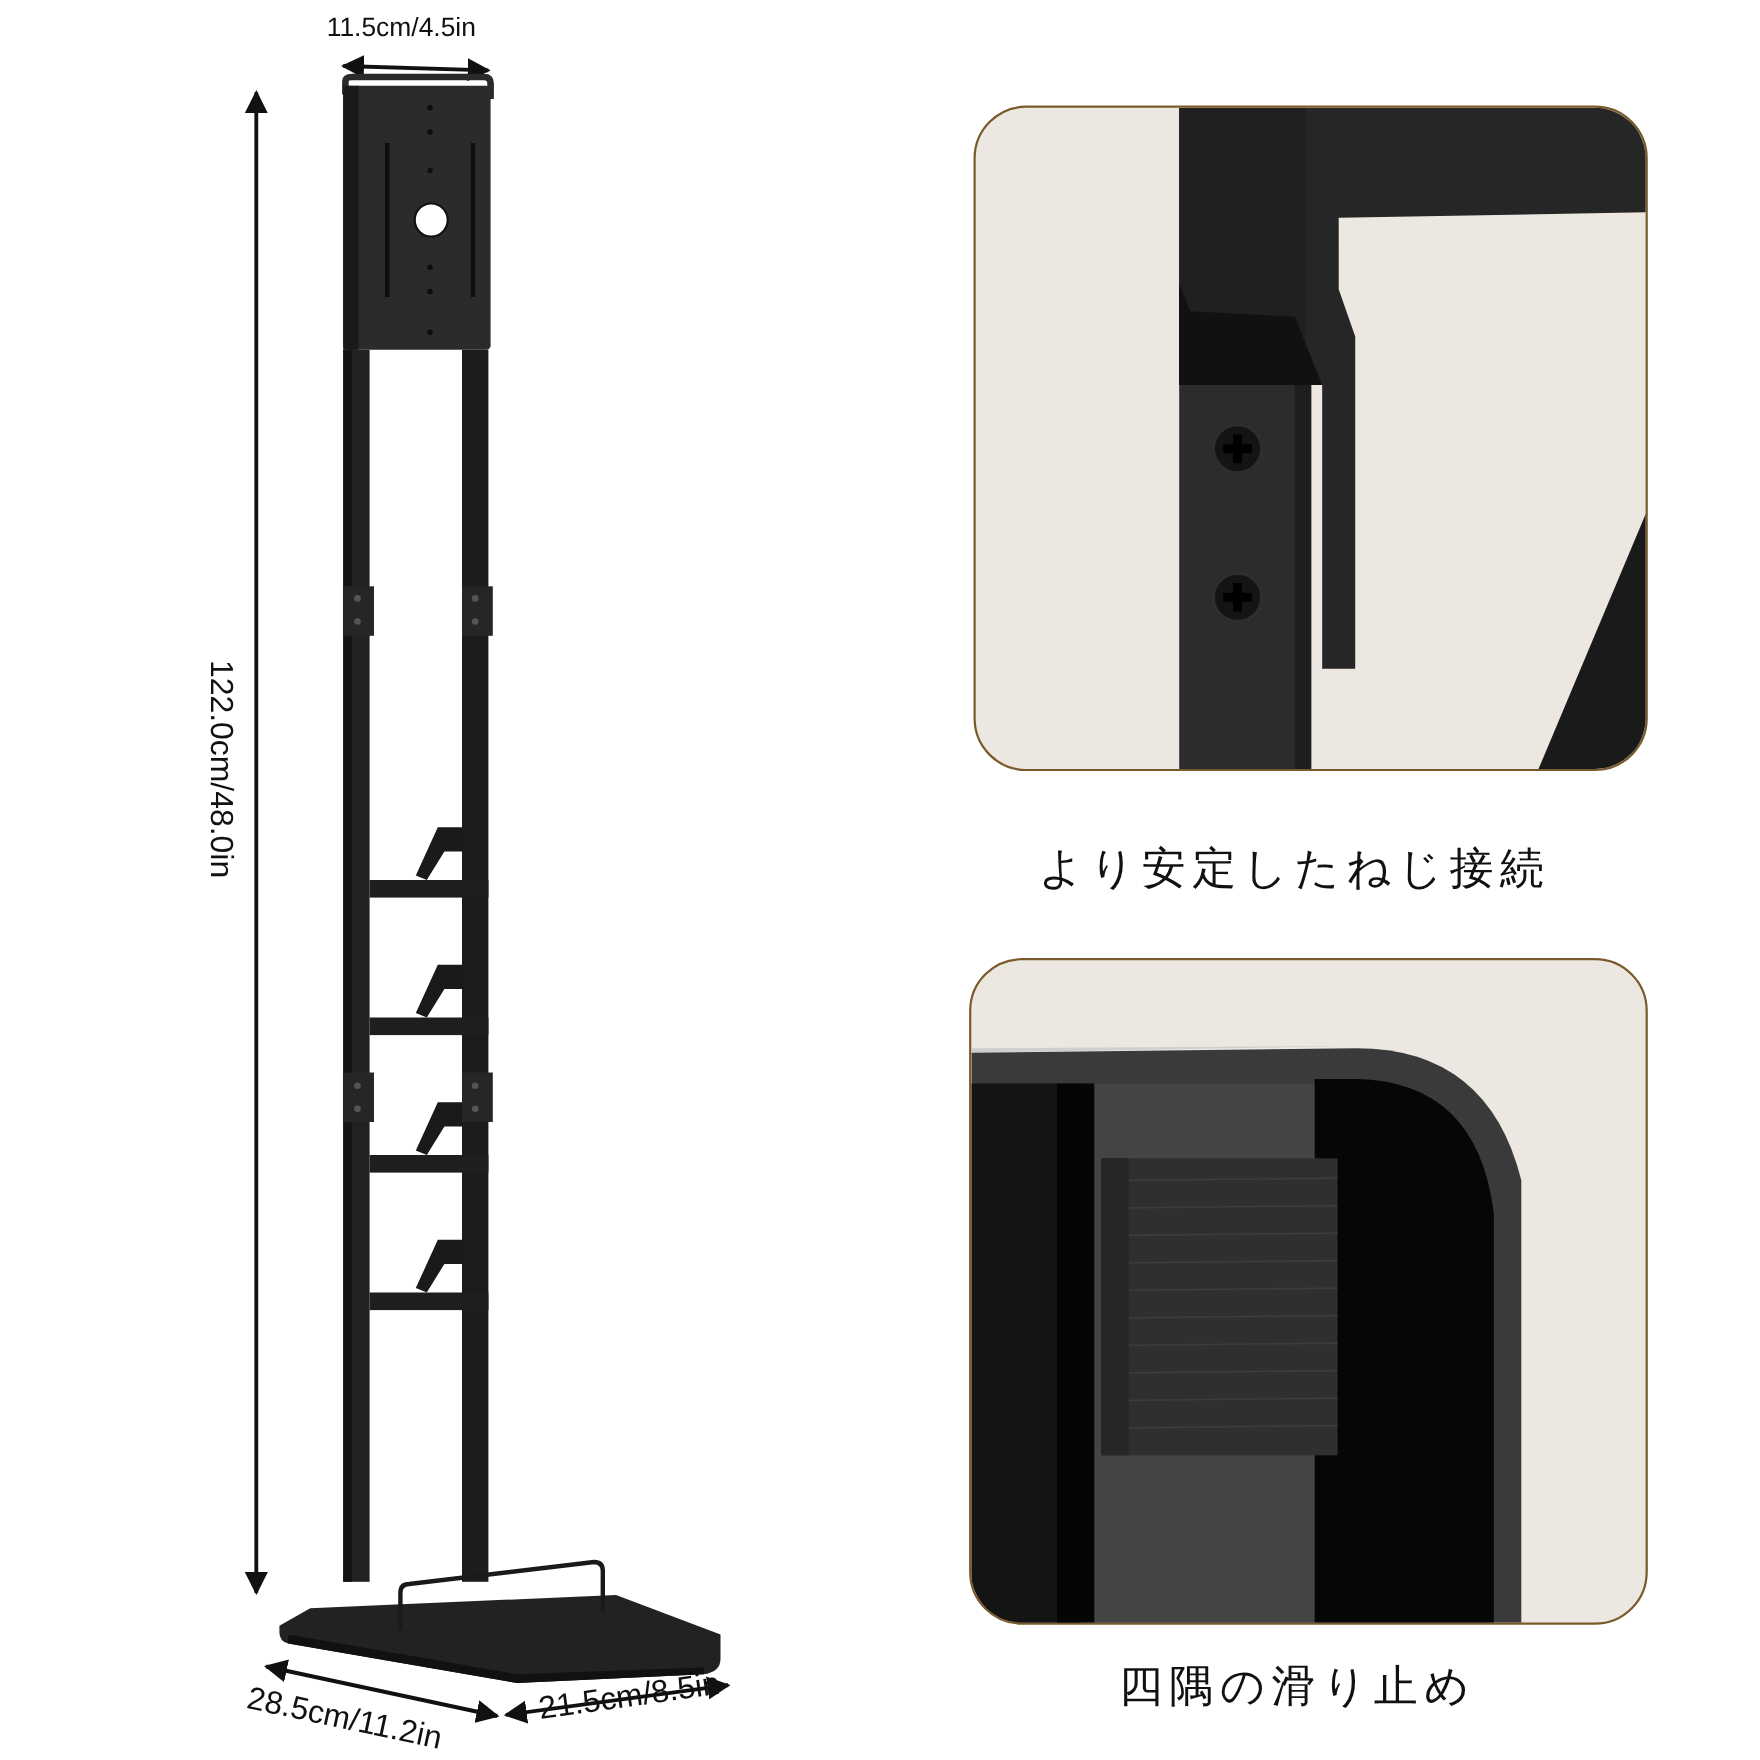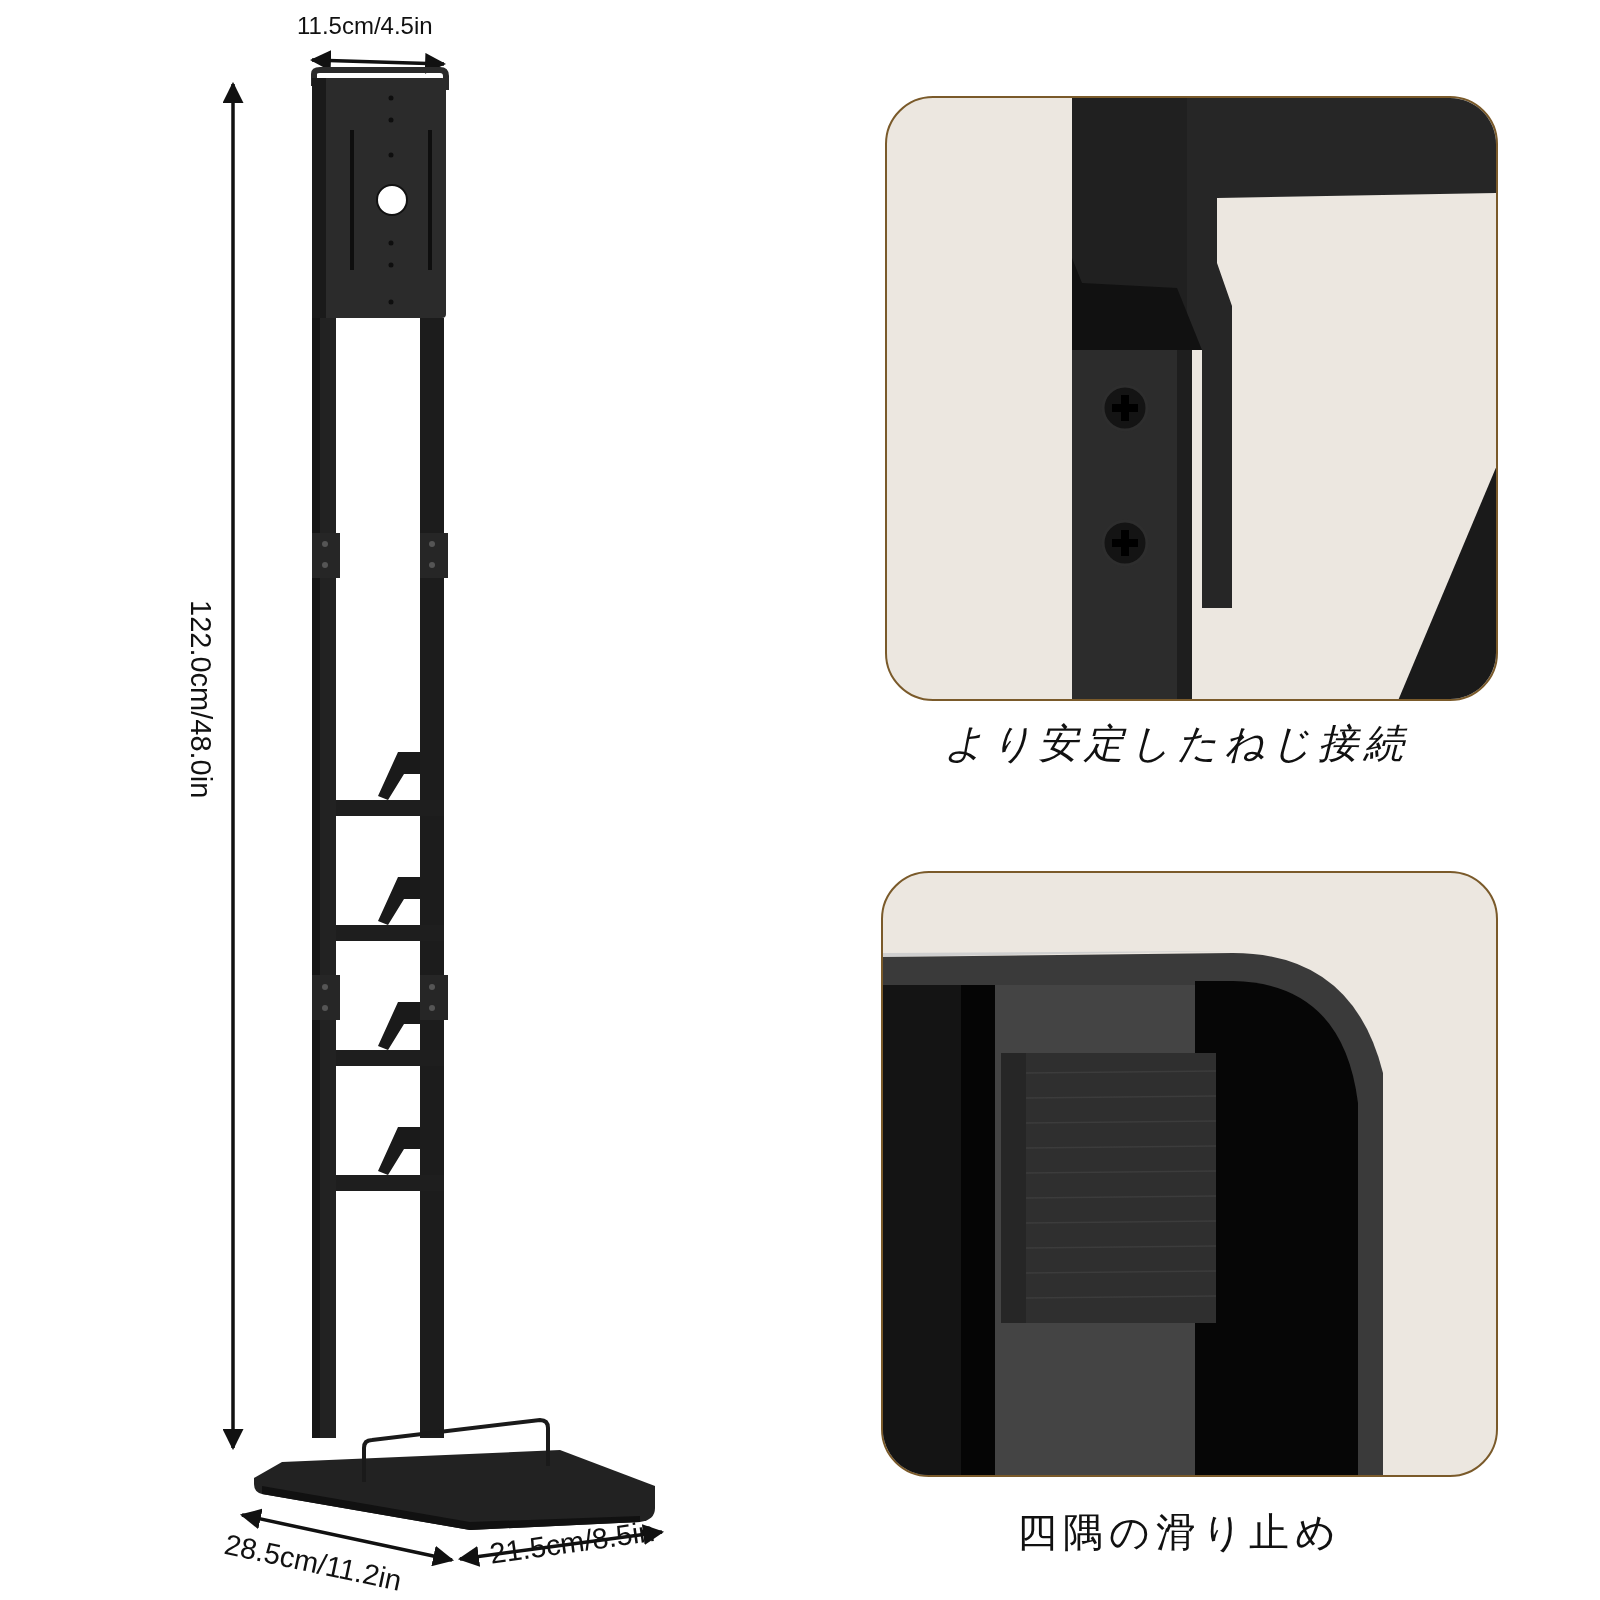--- a/index.html
+++ b/index.html
@@ -17,21 +17,21 @@
   .dim-width { left: 488px; top: 1540px; transform: rotate(-8deg); transform-origin: left top; font-size: 29px; }
 
   
   .panel { position: absolute; border: 2px solid #7a5a2a; border-radius: 48px;
            background: #ece7e0; overflow: hidden; box-sizing: border-box; }
   .panel-1 { left: 885px; top: 96px; width: 613px; height: 605px; }
   .panel-2 { left: 881px; top: 871px; width: 617px; height: 606px; }
 
   .caption { position: absolute; font-family: "DejaVu Sans", sans-serif; font-size: 40px;
              letter-spacing: 6px; color: #111; white-space: nowrap; }
-  .caption-1 { left: 944px; top: 716px; font-style: italic; }
+  .caption-1 { left: 944px; top: 762px; }
   .caption-2 { left: 1017px; top: 1505px; }
 </style>
 </head>
 <body>
 
 <div class="abs" style="left:0;top:0;width:800px;height:1600px;">
   <svg width="800" height="1600" viewBox="0 0 800 1600">
     <defs>
       <marker id="arr" viewBox="0 0 10 10" refX="9" refY="5" markerWidth="6" markerHeight="6" orient="auto-start-reverse">
         <path d="M0,0 L10,5 L0,10 z" fill="#111"></path>

